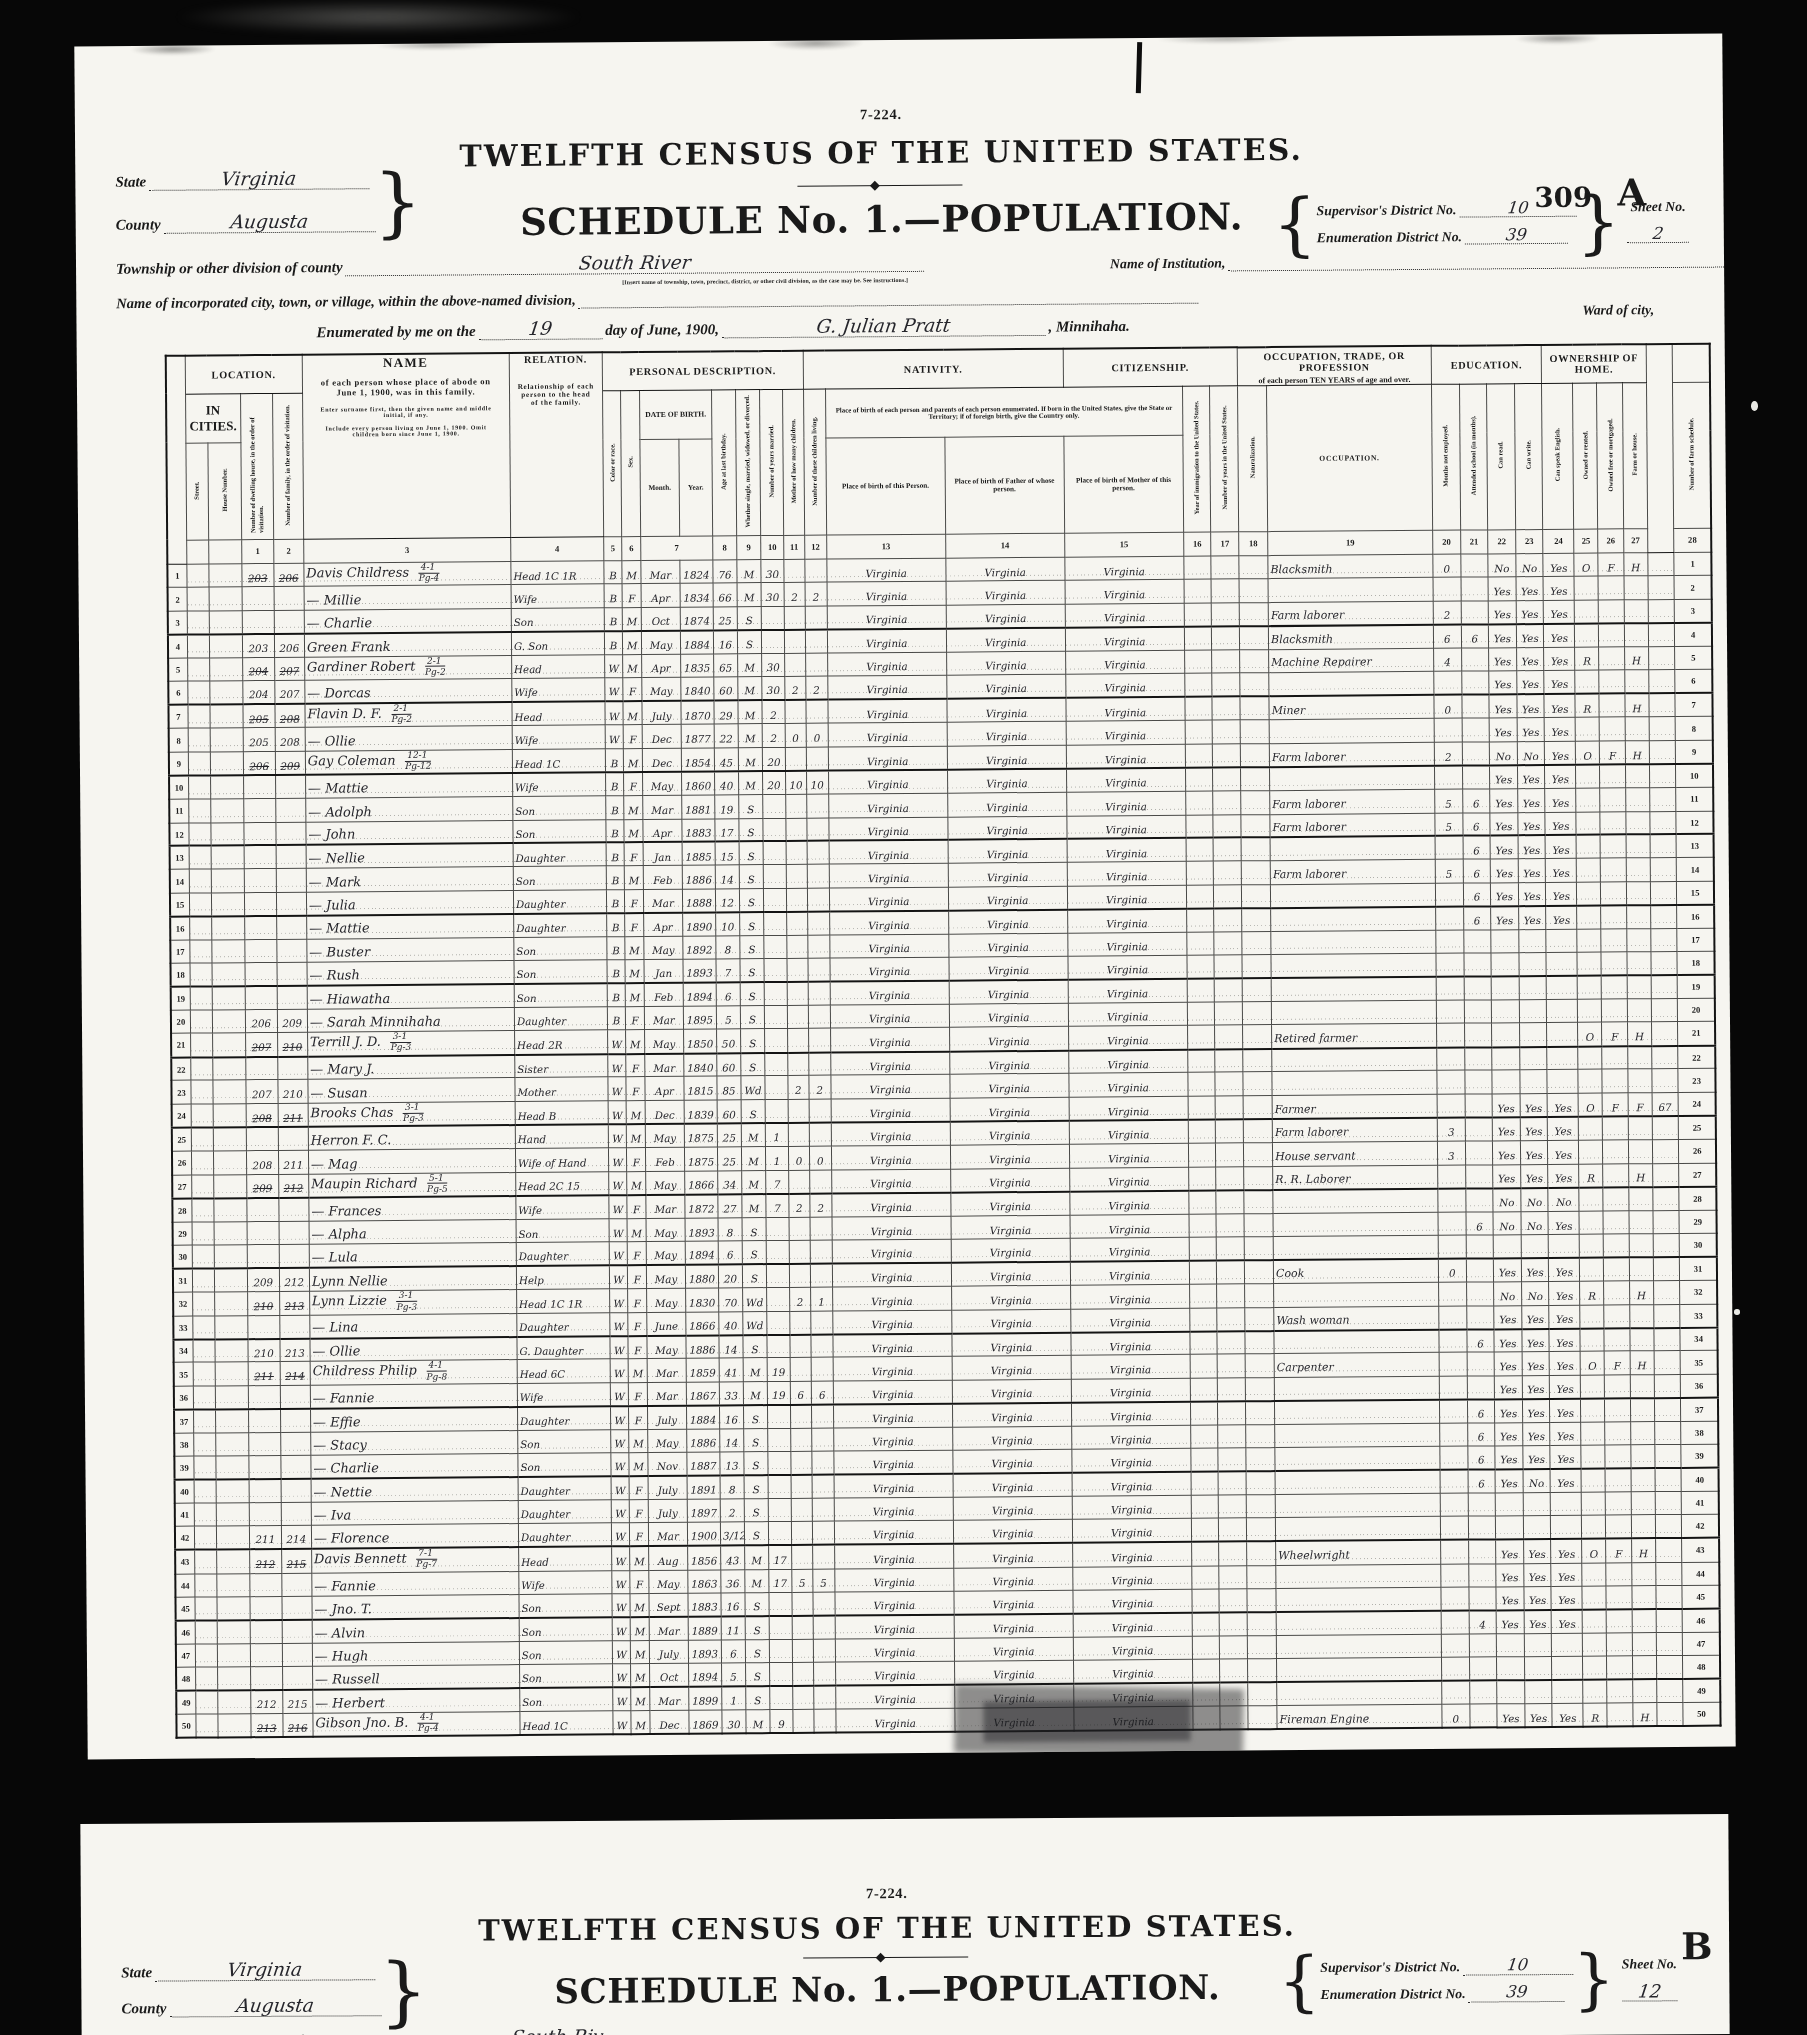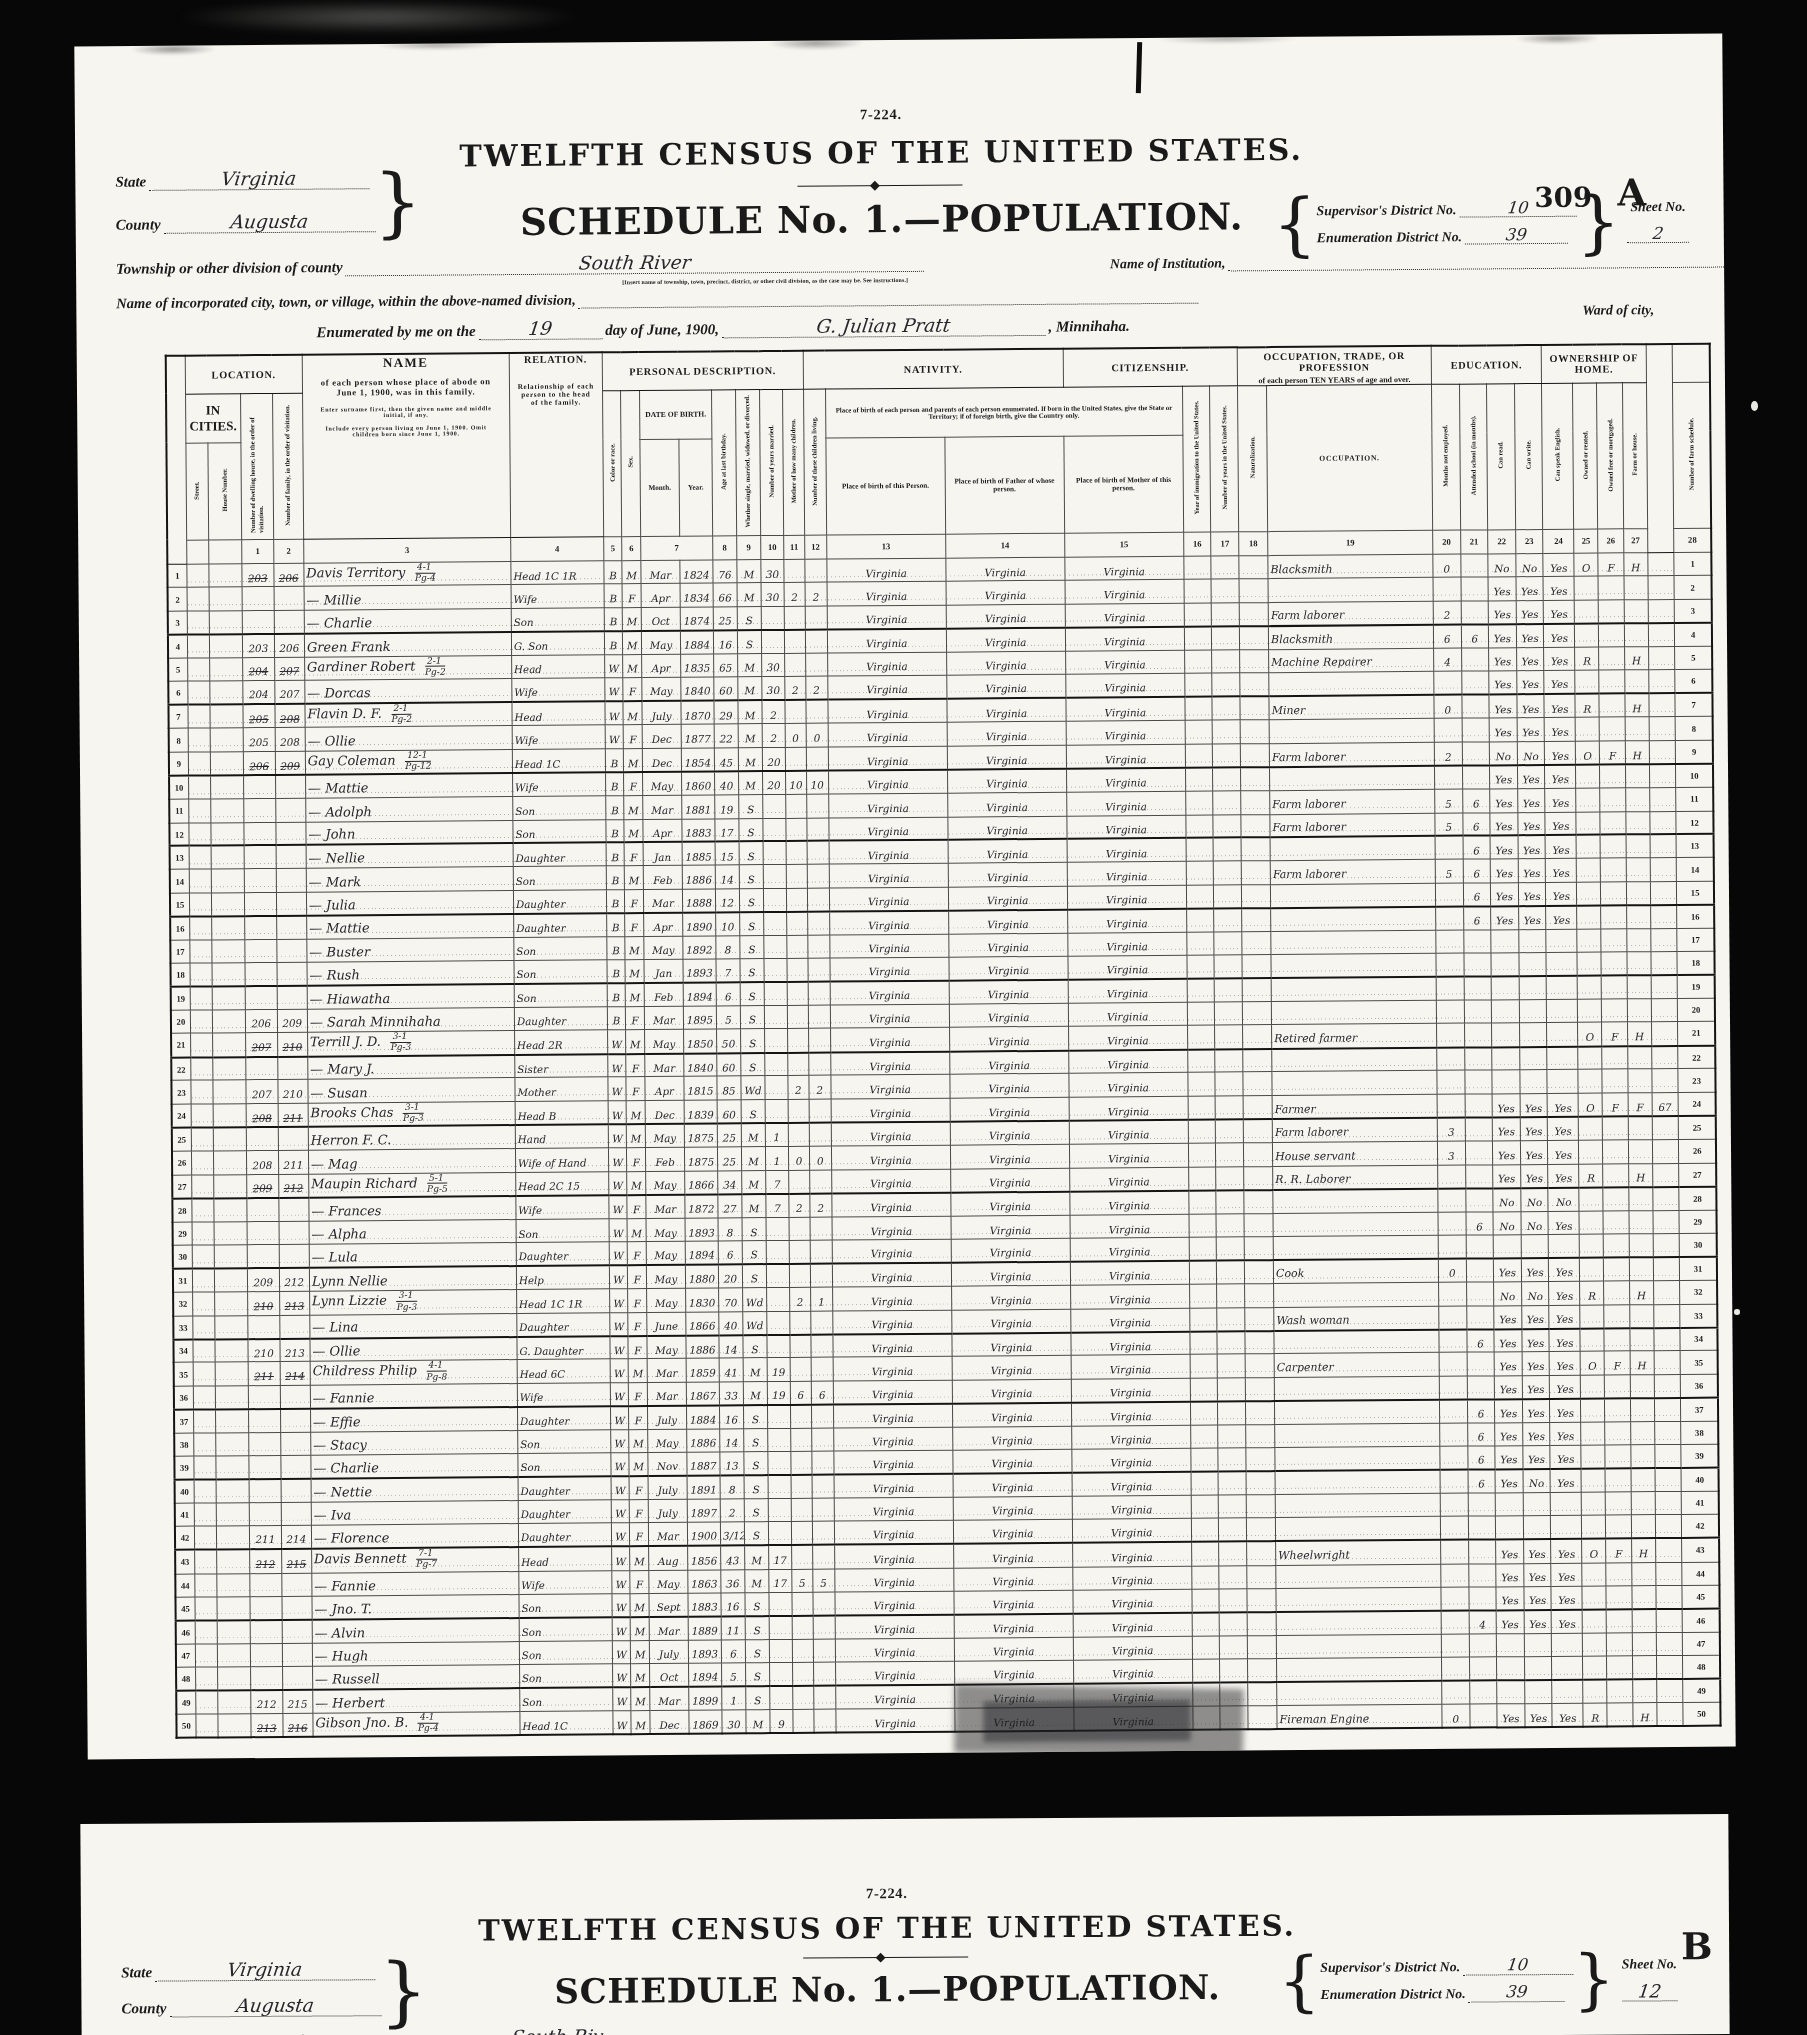--- a/index.html
+++ b/index.html
@@ -297,21 +297,21 @@
           <th class="band"><span>28</span></th>
         </tr>
     </thead>
     <tbody id="census-body">
         <tr class="drow">
           <td class="num">1</td>
           <td class="gl"></td>
           <td class=""></td>
           <td class="hw ctr"><s>203</s></td>
           <td class="hw ctr"><s>206</s></td>
-          <td class="hw namec gl"><span>Davis Territory</span><span class="frac">
+          <td class="hw namec gl"><span>Davis Childress</span><span class="frac">
               <span class="fa">4-1</span>
               <span class="fb">Pg-4</span>
             </span></td>
           <td class="hw gl">Head 1C 1R</td>
           <td class="hw ctr gl">B</td>
           <td class="hw ctr">M</td>
           <td class="hw ctr">Mar</td>
           <td class="hw ctr">1824</td>
           <td class="hw ctr">76</td>
           <td class="hw ctr">M</td>

